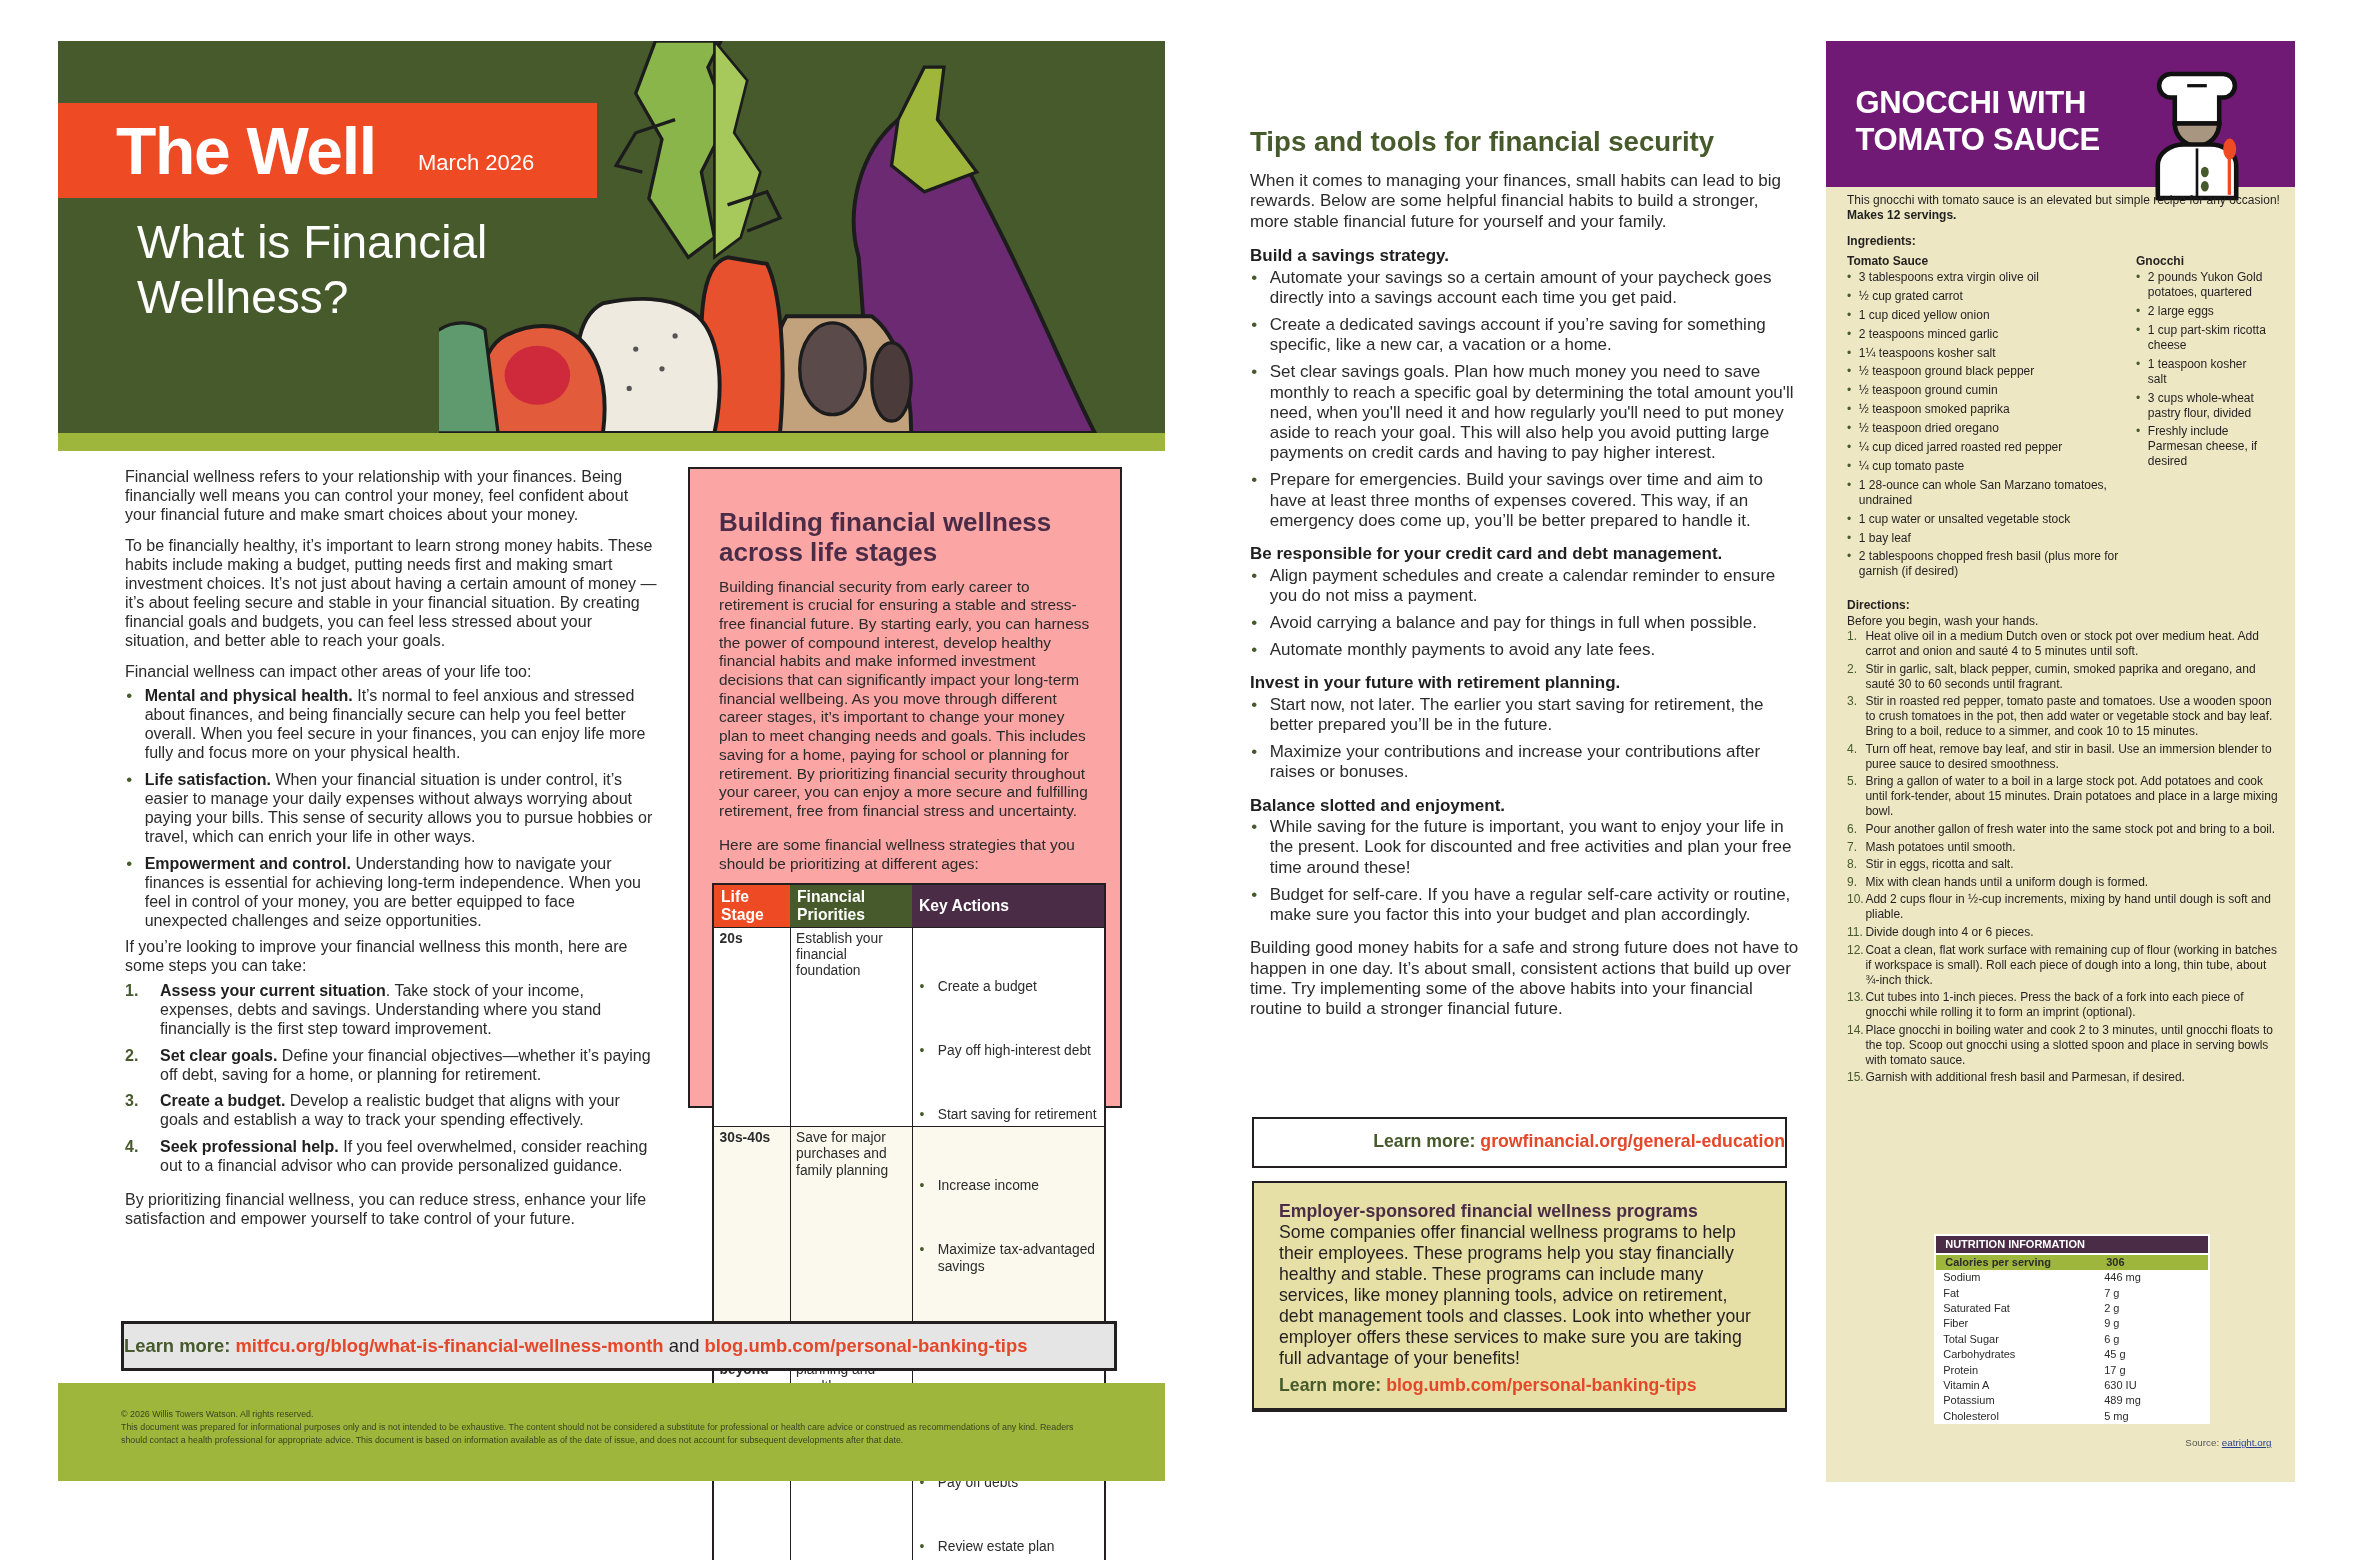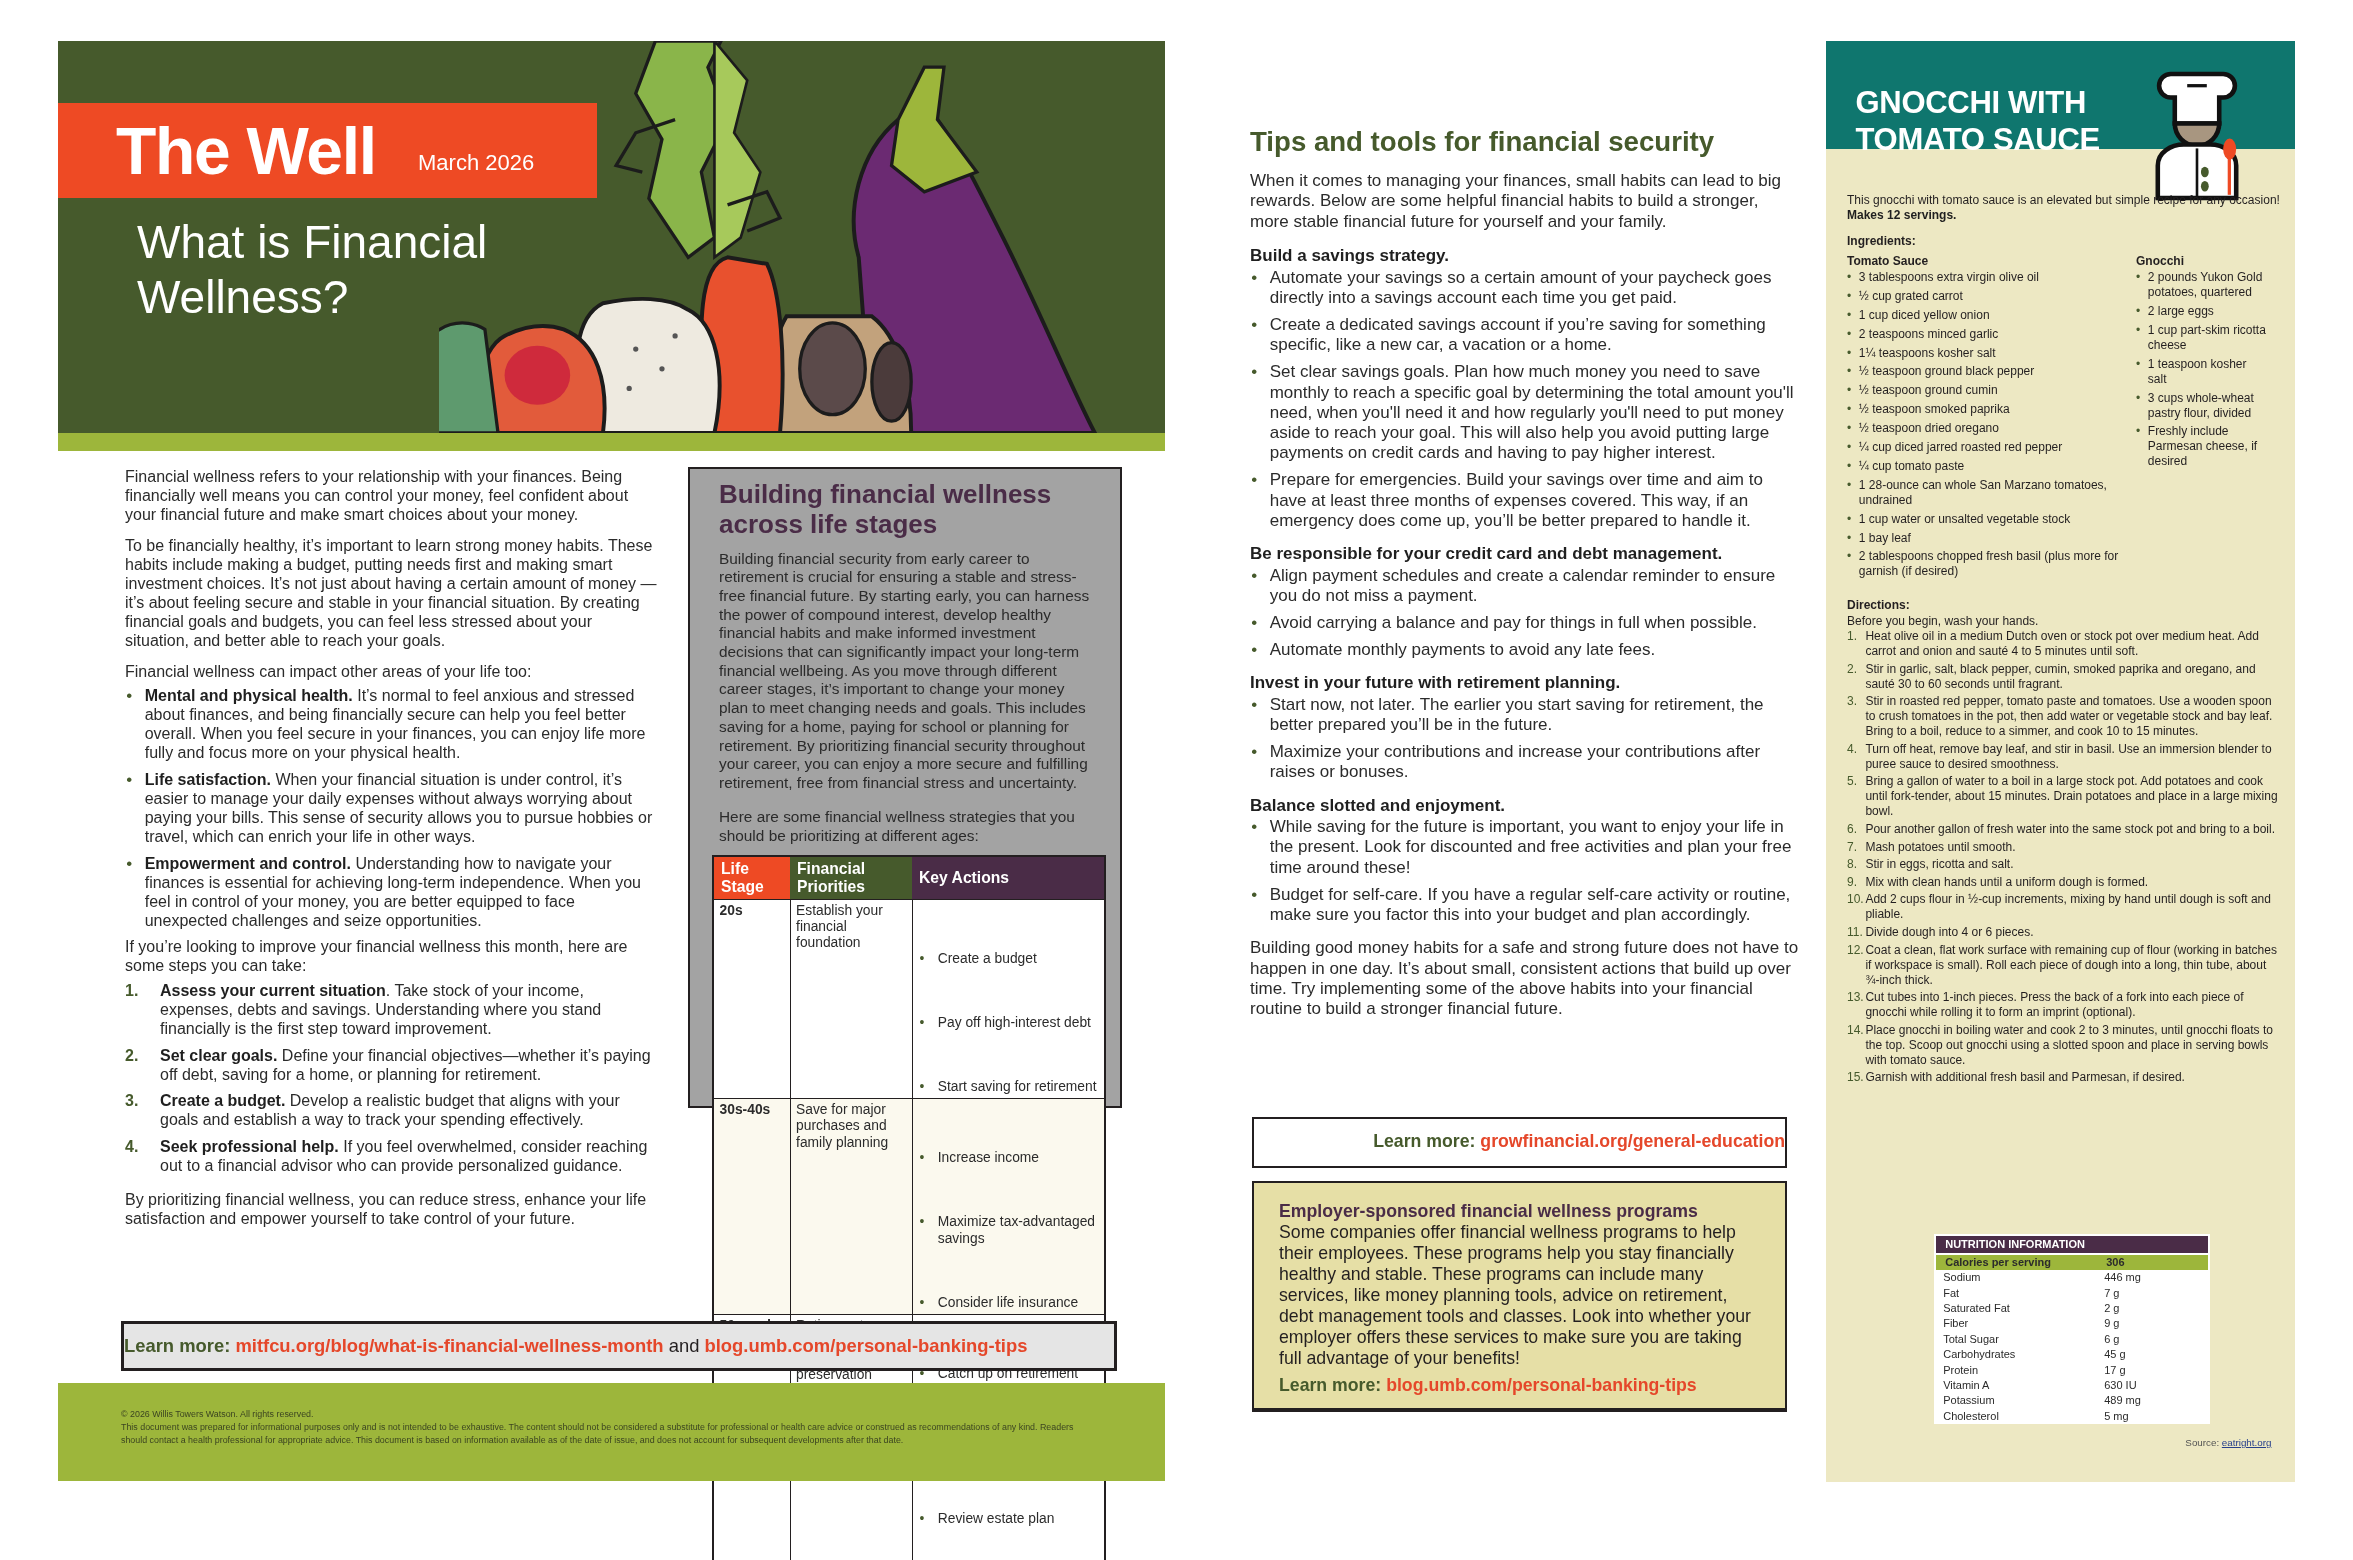--- a/index.html
+++ b/index.html
@@ -18,21 +18,21 @@
   .col-left { position: absolute; left: 125px; top: 467px; width: 535px; font-size: 16px; line-height: 19px; color: #2b2b2b; }
   .col-left p { margin-bottom: 11.8px; }
   .bul { list-style: none; }
   .bul li { position: relative; padding-left: 19.7px; margin-bottom: 7.9px; }
   .bul li::before { content: "•"; position: absolute; left: 1.3px; top: 0; color: #465a2c; font-size: 17px; }
   .num { list-style: none; }
   .num li { position: relative; padding-left: 35px; margin-bottom: 7.9px; }
   .num .n { position: absolute; left: 0; top: 0; font-weight: bold; color: #465a2c; }
   b, .b { font-weight: bold; color: #1f1f1f; }
 
-  .beige-box { position: absolute; left: 688px; top: 467px; width: 434px; height: 641px; background: #a3a3a3; border: 2.6px solid #231f20; padding: 10px 29px 0 29px; }
+  .beige-box { position: absolute; left: 688px; top: 467px; width: 434px; height: 641px; background: #fca5a5; border: 2.6px solid #231f20; padding: 38px 29px 0 29px; }
   .beige-title { font-size: 26px; line-height: 30px; font-weight: bold; color: #4a2c47; margin-bottom: 10.5px; }
   .beige-p { font-size: 15.4px; line-height: 18.7px; color: #2b2b2b; margin-bottom: 15.7px; }
   .stage-table { width: 394px; border-collapse: collapse; margin-left: -6.6px; font-size: 13.8px; line-height: 16.4px; }
   .stage-table th { color: #fff; text-align: left; font-weight: bold; padding: 2.6px 6.6px; font-size: 15.7px; line-height: 18.4px; vertical-align: middle; }
   .stage-table th.c1 { background: #ee4a24; width: 77px; }
   .stage-table th.c2 { background: #465a2c; width: 122px; }
   .stage-table th.c3 { background: #4a2c47; }
   .stage-table td { border: 1.3px solid #231f20; background: #fff; padding: 2.6px 5.2px; vertical-align: top; }
   .stage-table tr.alt td { background: #fbf9ee; }
   .stage-table td.stage { font-weight: bold; }
@@ -59,21 +59,21 @@
   .mid-closing { margin-top: 5.2px; }
 
   .mid-learn { position: absolute; left: 1252px; top: 1117px; width: 535px; height: 51px; border: 2.6px solid #231f20; background: #fff; text-align: right; padding-top: 11.8px; font-size: 17.7px; font-weight: bold; }
   .employer-box { position: absolute; left: 1252px; top: 1181px; width: 535px; height: 231px; background: #e6dfa6; border: 2.6px solid #231f20; border-bottom-width: 4.6px; padding: 18.4px 25px; }
   .emp-title { font-size: 17.7px; font-weight: bold; color: #4a2c47; line-height: 21px; }
   .emp-p { font-size: 17.7px; line-height: 21px; color: #231f20; margin-bottom: 5.2px; }
   .emp-lm { font-size: 17.7px; font-weight: bold; }
 
   
   .recipe { position: absolute; left: 1826px; top: 41px; width: 469px; height: 1441px; background: #ede8c3; }
-  .recipe-head { position: absolute; left: 0; top: 0; width: 469px; height: 108px; background: #0f766e; }
+  .recipe-head { position: absolute; left: 0; top: 0; width: 469px; height: 146px; background: #701a75; }
   .recipe-title { position: absolute; left: 29.5px; top: 43px; font-size: 31px; line-height: 37px; font-weight: bold; color: #fff; letter-spacing: -0.3px; }
   .chef { position: absolute; left: 322px; top: 26px; width: 98px; height: 138px; }
   .recipe-body { position: absolute; left: 21px; top: 152px; width: 433px; font-size: 12px; line-height: 15px; color: #231f20; }
   .r-intro { margin-bottom: 10.5px; }
   .r-h { font-weight: bold; margin-bottom: 5.2px; }
   .ing-wrap { display: flex; gap: 13px; margin-bottom: 14.4px; }
   .ing-col1 { width: 276px; }
   .ing-col2 { width: 131px; }
   .r-sub { font-weight: bold; margin-bottom: 1.3px; }
   .r-bul { list-style: none; }

